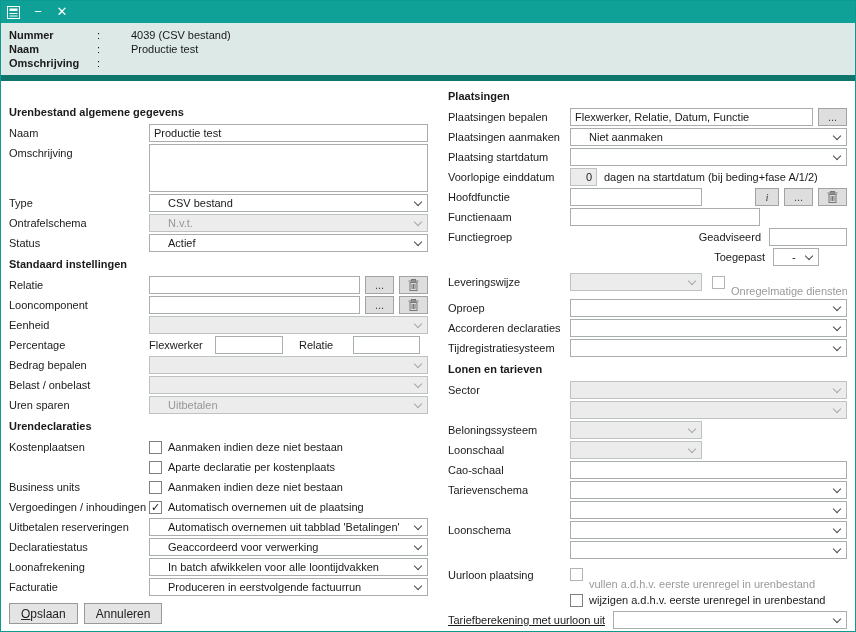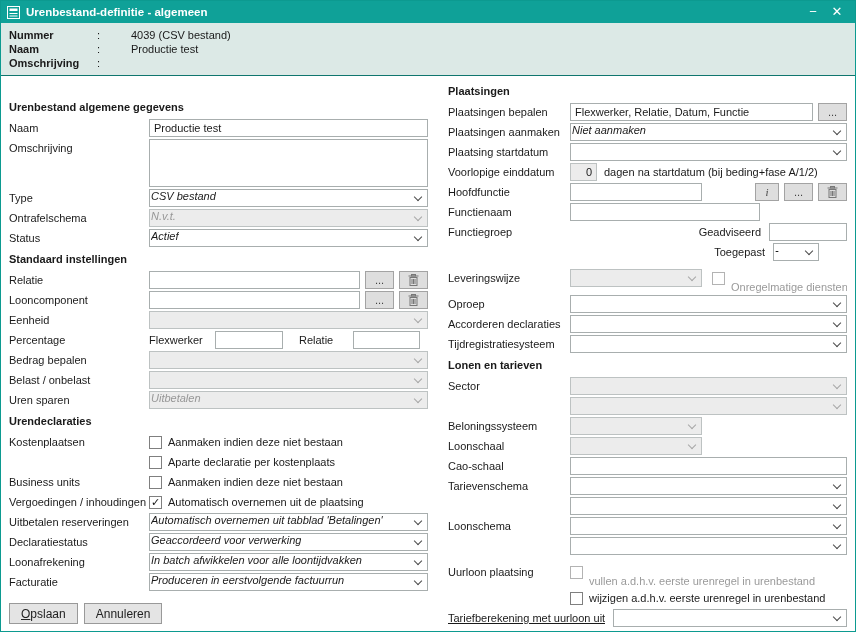--- a/index.html
+++ b/index.html
@@ -3,21 +3,21 @@
 <meta charset="utf-8">
 <style>
   *{box-sizing:border-box;margin:0;padding:0;}
   html,body{width:856px;height:632px;background:#fff;}
   body{font-family:"Liberation Sans",sans-serif;font-size:11px;color:#1a1a1a;}
   .window{width:856px;height:632px;border:1px solid #0c9a90;display:flex;flex-direction:column;background:#fff;}
   .titlebar{height:22px;background:#0fa198;display:flex;align-items:center;padding:0 6px;flex:none;}
   .title-icon{display:flex;margin-right:6px;}
   .title-text{color:#fff;font-weight:bold;font-size:11.5px;flex:1;overflow:hidden;white-space:nowrap;}
   .tb-btn{color:#fff;width:24px;text-align:center;font-size:13px;line-height:22px;cursor:default;}
-  .summary{background:#dce9e6;padding:5px 8px 5px;flex:none;border-bottom:1px solid #0f766e;}
+  .summary{background:#dce9e6;padding:5px 8px 5px;flex:none;border-bottom:6px solid #0f766e;}
   .srow{display:flex;line-height:14px;}
   .srow .sl{font-weight:bold;width:88px;flex:none;}
   .srow .sc{width:10px;flex:none;}
   .srow .sv{flex:1;overflow:hidden;white-space:nowrap;margin-left:24px;}
   .content{flex:1;display:flex;padding:5px 8px 0;position:relative;overflow:hidden;}
   .col{display:flex;flex-direction:column;}
   .col.left{width:419px;flex:none;margin-top:16px;}
   .col.right{flex:1;margin-left:20px;min-width:0;}
   .sec{font-weight:bold;margin:4px 0 6px;}
   .frow{display:flex;align-items:center;margin-bottom:2px;min-height:18px;}
@@ -25,21 +25,21 @@
   .left .lbl{width:140px;}
   .right .lbl{width:122px;}
   .lbl.auto{width:auto;margin-right:8px;text-decoration:underline;}
   .spc{flex:none;}
   .left .spc{width:140px;}
   .right .spc{width:122px;}
   .ctl{height:18px;border:1px solid #a8aeae;background:#fff;font-size:11px;flex:none;}
   input.ctl{padding:0 4px;font-family:inherit;color:#1a1a1a;outline:none;}
   textarea.ctl{height:48px;resize:none;padding:2px 4px;font-family:inherit;outline:none;}
   .grow{flex:1 1 auto;min-width:0;}
-  .sel{position:relative;display:flex;padding:0 20px 0 1px;font-style:italic;}
+  .sel{position:relative;display:flex;align-items:center;padding:0 20px 0 18px;}
   .sel .val{overflow:hidden;white-space:nowrap;}
   .chev{position:absolute;right:6px;top:4px;width:6px;height:6px;border-right:1px solid #4a4a4a;border-bottom:1px solid #4a4a4a;transform:rotate(45deg);}
   .dis{background:#ececec;color:#979797;border-color:#bdc2c2;}
   .dis .chev{border-color:#a6a6a6;}
   .num{text-align:right;}
   .suffix{margin-left:7px;white-space:nowrap;overflow:hidden;}
   .sq{height:18px;min-width:29px;border:1px solid #a3a3a3;background:#dedede;display:flex;align-items:center;justify-content:center;margin-left:5px;font-size:11px;color:#444;padding:0 4px;font-family:inherit;}
   .sq.sm{min-width:24px;}
   .it{font-style:italic;font-family:"Liberation Serif",serif;}
   .cb{width:13px;height:13px;border:1px solid #7f7f7f;background:#fff;flex:none;display:flex;align-items:center;justify-content:center;font-size:11px;line-height:11px;color:#111;}
@@ -60,21 +60,20 @@
 
   <div class="titlebar">
     <span class="title-icon">
       <svg width="13" height="13" viewBox="0 0 13 13">
           <rect x="0.5" y="0.5" width="12" height="12" fill="none" stroke="#fff"></rect>
           <rect x="2.5" y="2.5" width="8" height="2.5" fill="#fff"></rect>
           <line x1="2.5" y1="7.5" x2="10.5" y2="7.5" stroke="#fff"></line>
           <line x1="2.5" y1="10" x2="10.5" y2="10" stroke="#fff"></line>
         </svg>
     </span>
-    <span class="title-text">Urenbestand-definitie - algemeen</span>
     <span class="tb-btn">−</span>
     <span class="tb-btn">✕</span>
   </div>
 
   <div class="summary">
     <div class="srow">
       <span class="sl">Nummer</span>
       <span class="sc">:</span>
       <span class="sv">4039 (CSV bestand)</span>
     </div>

